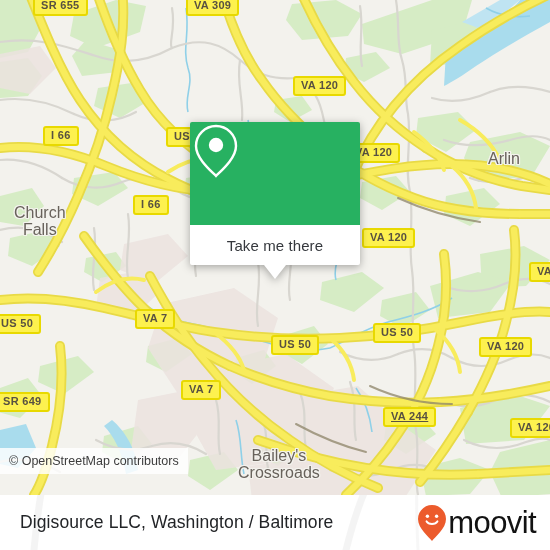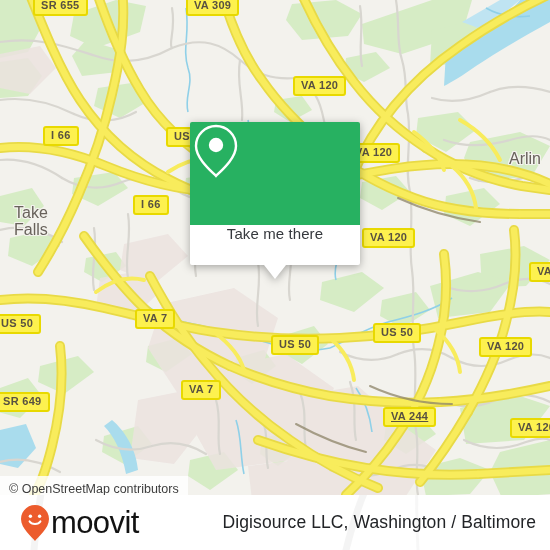--- a/index.html
+++ b/index.html
@@ -54,34 +54,34 @@
     filter:drop-shadow(0 2px 4px rgba(0,0,0,.32));
   }
   #popup-img{
     height:103px;background:#27b161;
     border-radius:2px 2px 0 0;
     display:flex;align-items:center;justify-content:center;
   }
   #popup-label{
     height:40px;background:#ffffff;
     border-radius:0 0 2px 2px;
-    display:flex;justify-content:center;
+    display:flex;align-items:center;justify-content:center;
     color:#35383d;font-size:15px;letter-spacing:.1px;
   }
   #popup-tail{
     position:absolute;left:50%;top:143px;margin-left:-11px;
     width:0;height:0;
     border-left:11px solid transparent;
     border-right:11px solid transparent;
     border-top:14px solid #ffffff;
   }
 
   
   #attrib{
-    position:absolute;left:0;top:476px;
+    position:absolute;left:0;top:448px;
     background:rgba(255,255,255,.82);
     color:#3d3d3d;font-size:12.5px;line-height:16px;
     padding:5px 9px 5px 9px;
     white-space:nowrap;
   }
 
   
   #footer{
     position:absolute;left:0;top:495px;width:550px;height:55px;
     background:#ffffff;
@@ -304,25 +304,29 @@
         <path d="M460 120 C478 130, 492 144, 500 160"></path>
         <path d="M452 166 C466 178, 474 192, 476 208"></path>
         <path d="M96 292 C112 280, 128 276, 144 280"></path>
         <path d="M214 332 C230 344, 240 356, 244 370"></path>
         <path d="M436 330 C450 342, 458 356, 460 372"></path>
         <path d="M330 338 C344 350, 352 364, 354 380"></path>
       </g>
     </svg>
 
     <div class="place" style="left:14px;top:204px;">
-      <span>Take</span><br>
+      <span>Church</span><br>
       <span>Falls</span>
     </div>
-    <div class="place" style="left:509px;top:150px;">
+    <div class="place" style="left:488px;top:150px;">
       <span>Arlin</span>
+    </div>
+    <div class="place" style="left:238px;top:447px;">
+      <span>Bailey's</span><br>
+      <span>Crossroads</span>
     </div>
 
     <div class="shield" style="left:33px;top:-4px;">SR 655</div>
     <div class="shield" style="left:186px;top:-4px;">VA 309</div>
     <div class="shield" style="left:293px;top:76px;">VA 120</div>
     <div class="shield" style="left:43px;top:126px;">I 66</div>
     <div class="shield" style="left:166px;top:127px;">US 50</div>
     <div class="shield" style="left:347px;top:143px;">VA 120</div>
     <div class="shield" style="left:133px;top:195px;">I 66</div>
     <div class="shield" style="left:362px;top:228px;">VA 120</div>
@@ -373,26 +377,26 @@
       </g>
       <g fill="none" stroke="#b6b6b6" stroke-width="3">
         <path d="M414 350 C418 378, 412 404, 416 430 C420 456, 414 476, 418 550"></path>
         <path d="M300 392 C308 414, 302 430, 306 448"></path>
         <path d="M216 400 C222 420, 216 436, 220 454"></path>
         <path d="M96 440 C114 450, 134 452, 152 446 C172 440, 190 444, 206 454"></path>
         <path d="M0 462 C22 456, 42 462, 60 472"></path>
       </g>
     </svg>
     <div id="footer-inner">
+      <div id="footer-title">Digisource LLC, Washington / Baltimore</div>
       <div id="brand">
         <svg width="30" height="38" viewBox="0 0 30 38">
           <path d="M15 1 C7.3 1, 1 7.3, 1 15 C1 24.5, 12 33, 15 37 C18 33, 29 24.5, 29 15 C29 7.3, 22.7 1, 15 1 Z" fill="#ec5b2c"></path>
           <circle cx="10.4" cy="12.2" r="1.7" fill="#ffffff"></circle>
           <circle cx="19.6" cy="12.2" r="1.7" fill="#ffffff"></circle>
           <path d="M9.6 17.4 C11.6 20.8, 18.4 20.8, 20.4 17.4" fill="none" stroke="#ffffff" stroke-width="2" stroke-linecap="round"></path>
         </svg>
         <span id="brand-word">moovit</span>
       </div>
-      <div id="footer-title">Digisource LLC, Washington / Baltimore</div>
     </div>
   </div>
 
 </div>
 
 </body></html>

